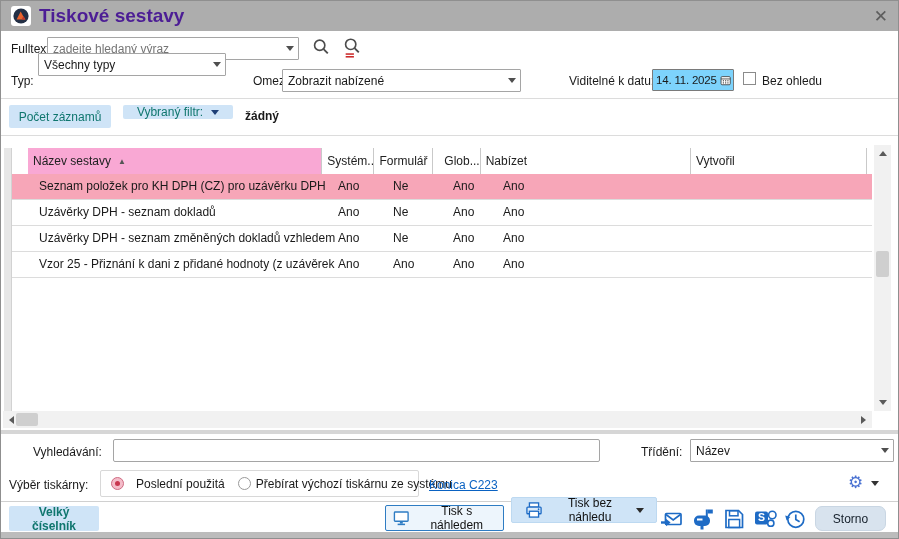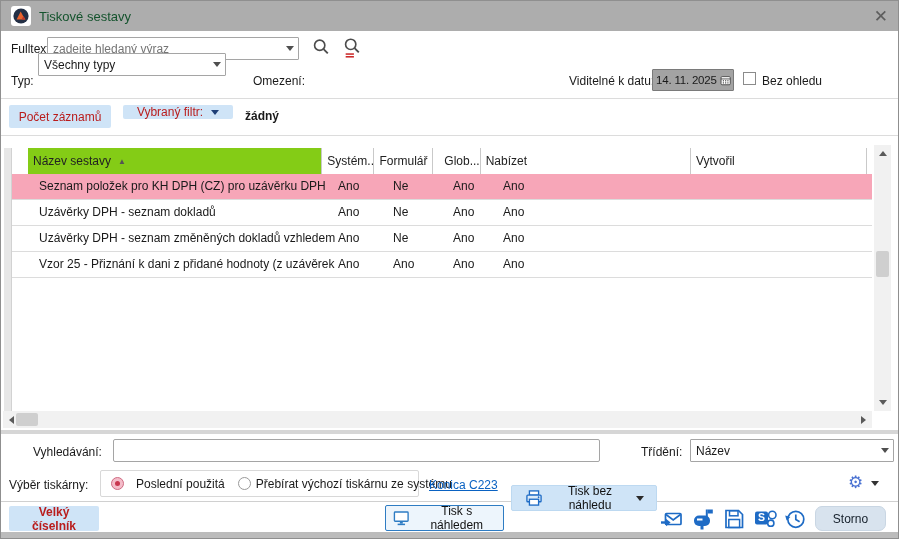--- a/index.html
+++ b/index.html
@@ -5,48 +5,48 @@
   html,body{margin:0;padding:0;background:#e9e9e9;}
   *{box-sizing:border-box;}
   .win{
     position:relative;width:899px;height:539px;background:#fff;
     border:1px solid #8f8f8f;overflow:hidden;
     font-family:"Liberation Sans","DejaVu Sans",sans-serif;font-size:12px;color:#1a1a1a;
   }
   
   .titlebar{position:absolute;top:0;left:0;right:0;height:30px;background:#adadad;
     display:flex;align-items:center;padding:0 10px;gap:8px;}
-  .titlebar .title{color:#14532d;font-weight:normal;font-size:13px;}
+  .titlebar .title{color:#4c1d95;font-weight:bold;font-size:19px;}
   .titlebar .close{margin-left:auto;color:#5d5d5d;font-size:17px;font-weight:bold;line-height:1;cursor:default;}
   
   .abs{position:absolute;}
   .lbl{white-space:nowrap;}
   .combo{border:1px solid #a5a5a5;background:#fff;display:flex;align-items:center;border-radius:1px;}
   .combo .val{flex:1;padding:0 5px;white-space:nowrap;overflow:hidden;}
   .combo .arr{width:17px;display:flex;align-items:center;justify-content:center;align-self:stretch;}
   .tri-d{width:0;height:0;border-left:4px solid transparent;border-right:4px solid transparent;border-top:5px solid #4f4f4f;}
   .tri-u{width:0;height:0;border-left:4px solid transparent;border-right:4px solid transparent;border-bottom:5px solid #5a5a5a;}
   .tri-l{width:0;height:0;border-top:4px solid transparent;border-bottom:4px solid transparent;border-right:5px solid #5a5a5a;}
   .tri-r{width:0;height:0;border-top:4px solid transparent;border-bottom:4px solid transparent;border-left:5px solid #5a5a5a;}
   .tri-navy{border-top-color:#1f3f77;}
   input.txt{border:1px solid #a5a5a5;border-radius:2px;font:12px "Liberation Sans","DejaVu Sans",sans-serif;padding:0 5px;color:#333;outline:none;}
   input.txt::placeholder{color:#8f8f8f;}
   .btn-blue{background:#cfe4f7;border:none;border-radius:2px;display:flex;align-items:center;justify-content:center;
-    font:12px "Liberation Sans","DejaVu Sans",sans-serif;color:#b91c1c;cursor:default;}
+    font:12px "Liberation Sans","DejaVu Sans",sans-serif;color:#0f766e;cursor:default;}
   .icon-btn{background:none;border:none;padding:0;display:flex;align-items:center;justify-content:center;cursor:default;}
   
   .chk{width:13px;height:13px;border:1px solid #8b8b8b;background:#fff;display:inline-block;}
-  .datefield{border:1px solid #7a7a7a;background:#a3a3a3;display:flex;align-items:center;border-radius:1px;}
+  .datefield{border:1px solid #7a7a7a;background:#7dd3fc;display:flex;align-items:center;border-radius:1px;}
   .datefield .val{flex:1;padding:0 3px;font-size:11.5px;letter-spacing:-0.2px;white-space:nowrap;}
   .divider{position:absolute;left:0;right:0;height:1px;background:#dcdcdc;}
   
   .selstrip{position:absolute;left:3px;top:147px;width:8px;height:263px;background:#e7e7e7;border-right:1px solid #d2d2d2;}
   .thead{position:absolute;left:27px;top:147px;width:844px;height:26px;display:flex;line-height:26px;}
   .thead .hc{height:26px;white-space:nowrap;overflow:hidden;padding-left:5px;background:#fff;border-left:1px solid #c9c9c9;color:#222;}
-  .thead .h-name{width:305px;background:#84cc16;border-left:none;}
+  .thead .h-name{width:305px;background:#f9a8d4;border-left:none;}
   .thead .sort{font-size:8px;color:#555;margin-left:7px;vertical-align:1px;}
   .tbody{position:absolute;left:11px;top:173px;width:860px;}
   .trow{display:grid;grid-template-columns:299px 55px 60px 50px 181px 1fr;padding-left:27px;
     height:26px;line-height:25px;border-bottom:1px solid #dcdcdc;background:#fff;}
   .trow.sel{background:#f7a6b8;}
   .trow span{white-space:nowrap;overflow:hidden;}
   
   .vscroll{position:absolute;left:873px;top:144px;width:17px;height:266px;background:#f1f1f1;}
   .hscroll{position:absolute;left:2px;top:410px;width:869px;height:17px;background:#f1f1f1;}
   .sb-btn{position:absolute;width:17px;height:17px;display:flex;align-items:center;justify-content:center;}
@@ -58,21 +58,21 @@
     display:flex;align-items:center;padding:0 10px;background:#fff;}
   .radio{width:13px;height:13px;border-radius:50%;border:1px solid #9a9a9a;background:#fff;position:relative;flex:none;}
   .radio.on{border:1px solid #cf6b82;background:#f4bcc9;}
   .radio.on::after{content:"";position:absolute;left:3px;top:3px;width:5px;height:5px;border-radius:50%;background:#c8364f;}
   .link{color:#0a62c2;text-decoration:underline;cursor:pointer;}
   .gear{font-size:17px;color:#4a72d2;line-height:1;}
   
   .btn-preview{position:absolute;left:384px;top:504px;width:119px;height:26px;background:#edf5fc;
     border:1px solid #2e7cc3;border-radius:2px;display:flex;align-items:center;justify-content:center;gap:6px;
     font:12px "Liberation Sans","DejaVu Sans",sans-serif;color:#111;cursor:default;}
-  .btn-direct{position:absolute;left:510px;top:484px;width:146px;height:26px;background:#cfe4f7;
+  .btn-direct{position:absolute;left:510px;top:496px;width:146px;height:26px;background:#cfe4f7;
     border:1px solid #bdd9f1;border-radius:2px;display:flex;align-items:center;gap:6px;padding:0 12px;
     font:12px "Liberation Sans","DejaVu Sans",sans-serif;color:#111;cursor:default;}
   .btn-storno{position:absolute;left:814px;top:505px;width:71px;height:25px;background:#d8e3ee;
     border:1px solid #c9d6e3;border-radius:7px;display:flex;align-items:center;justify-content:center;
     font:12px "Liberation Sans","DejaVu Sans",sans-serif;color:#15202b;cursor:default;}
   .bottomband{position:absolute;left:0;right:0;bottom:0;height:6px;background:#bcbcbc;}
 </style>
 </head>
 <body>
 
@@ -112,20 +112,26 @@
   </button>
 
   <span class="abs lbl" style="left:10px;top:73px;">Typ:</span>
   <div class="combo abs" style="left:37px;top:52px;width:188px;height:23px;">
     <span class="val">Všechny typy</span>
     <span class="arr">
         <i class="tri-d"></i>
       </span>
   </div>
   <span class="abs lbl" style="left:252px;top:73px;">Omezení:</span>
+  <div class="combo abs" style="left:281px;top:68px;width:239px;height:23px;">
+    <span class="val">Zobrazit nabízené</span>
+    <span class="arr">
+        <i class="tri-d"></i>
+      </span>
+  </div>
   <span class="abs lbl" style="left:568px;top:73px;">Viditelné k datu:</span>
   <div class="datefield abs" style="left:651px;top:68px;width:82px;height:22px;">
     <span class="val">14. 11. 2025</span>
     <svg width="15" height="15" viewBox="0 0 16 16" style="margin-right:2px;">
       <rect x="1.5" y="2.5" width="13" height="11.5" rx="1.5" fill="#fff" stroke="#3c3c3c" stroke-width="1.2"></rect>
       <line x1="1.5" y1="5.8" x2="14.5" y2="5.8" stroke="#3c3c3c" stroke-width="1.2"></line>
       <g fill="#3c3c3c">
         <rect x="4" y="7.6" width="1.6" height="1.6"></rect>
           <rect x="7.2" y="7.6" width="1.6" height="1.6"></rect>
           <rect x="10.4" y="7.6" width="1.6" height="1.6"></rect>

